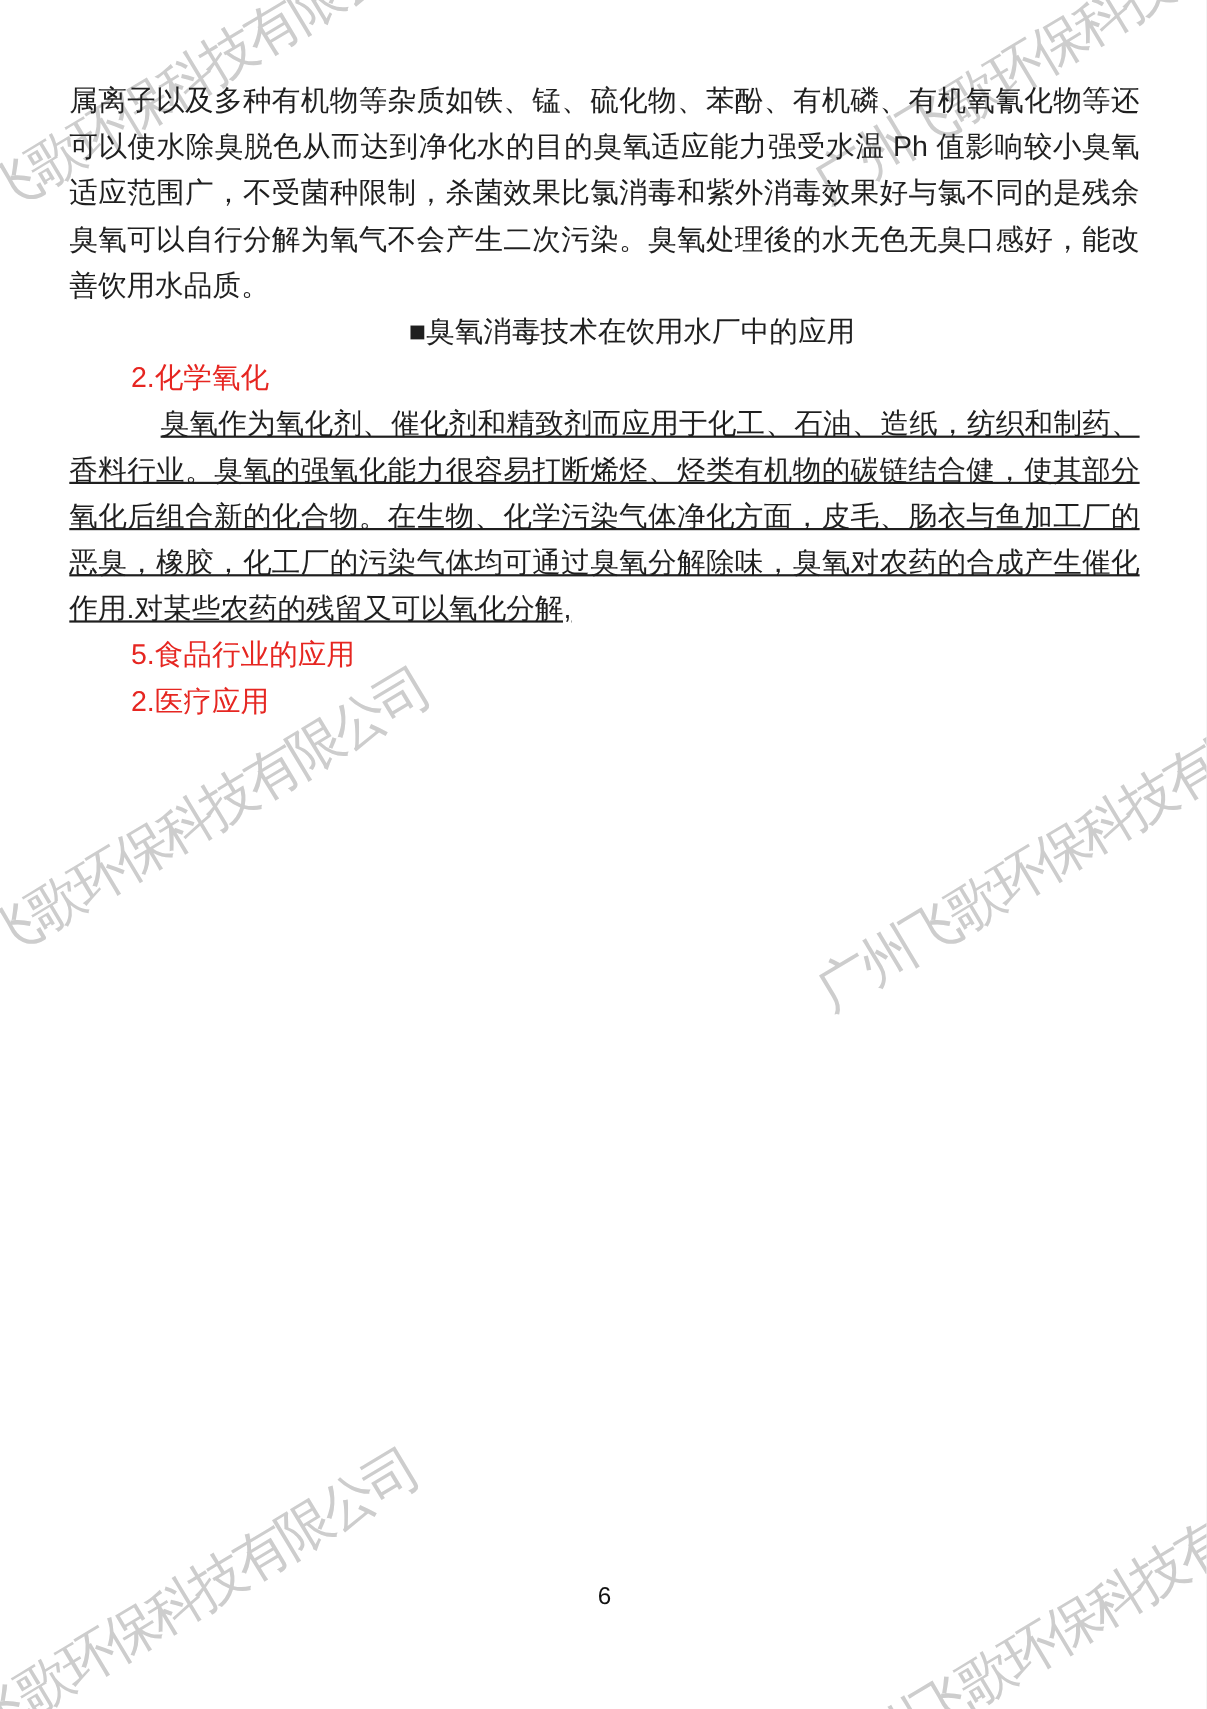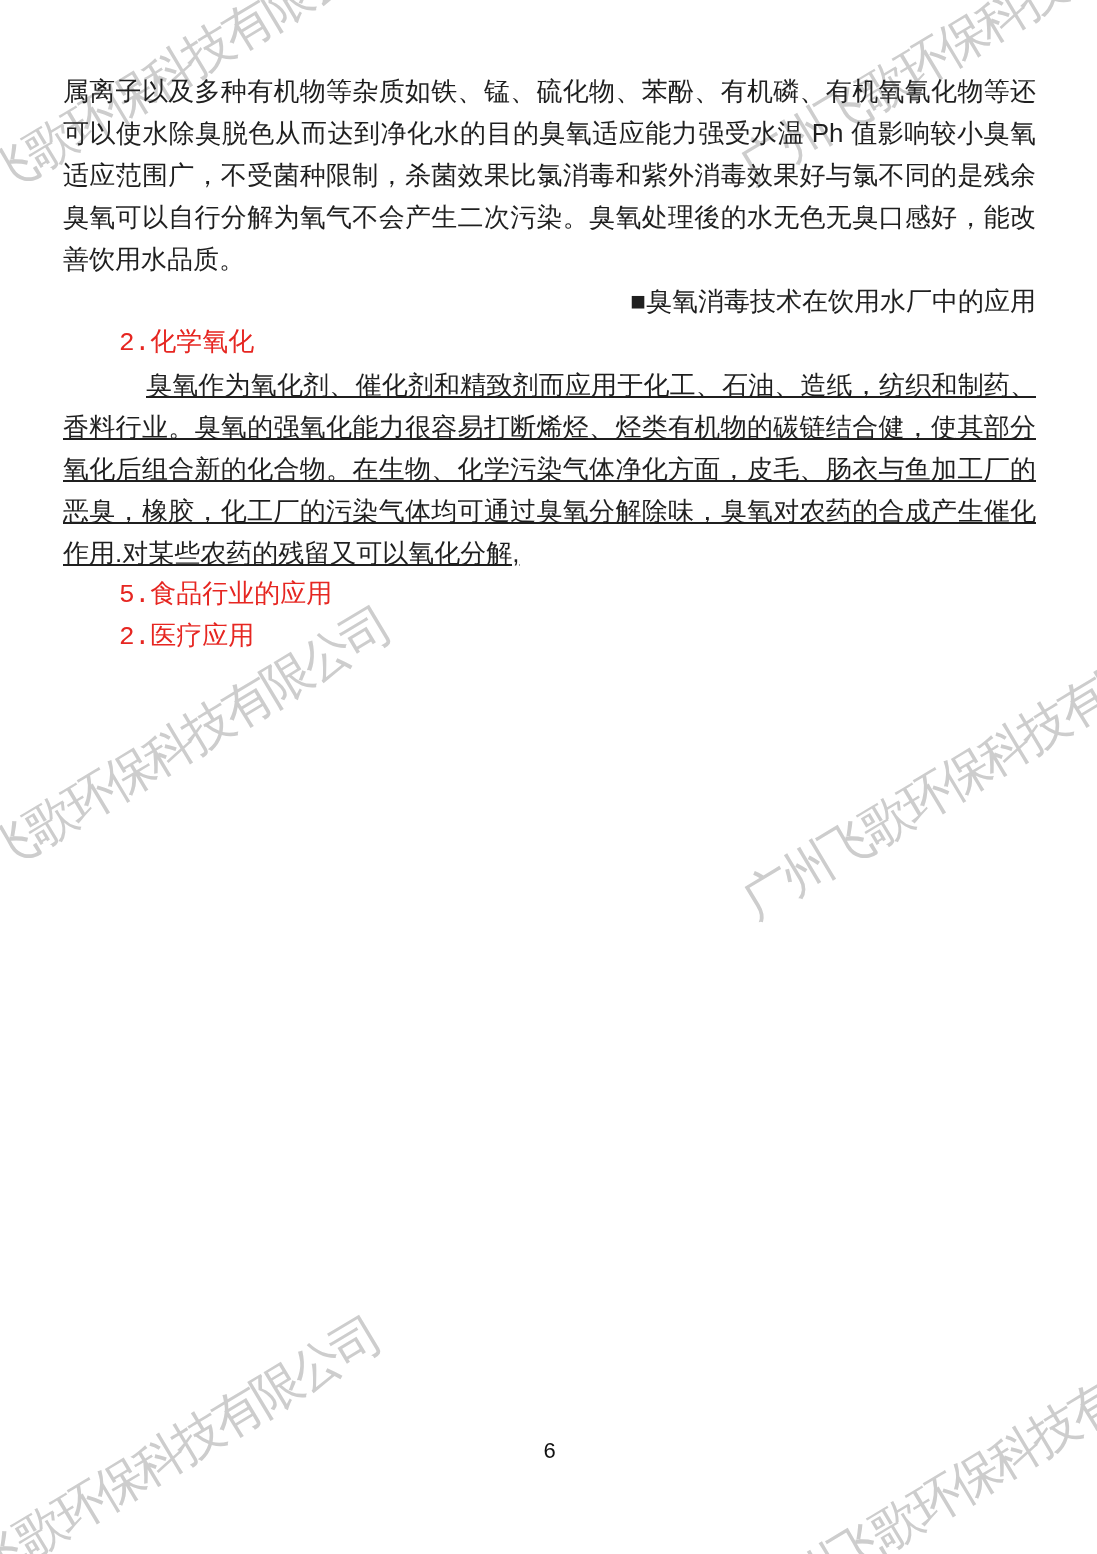--- a/index.html
+++ b/index.html
@@ -56,25 +56,24 @@
     font-weight: normal;
     font-size: 26px;
   }
   .indent-none { text-indent: 0; }
   .indent-std  { text-indent: 50px; }
   .indent-big  { text-indent: 83px; text-decoration: underline; }
   .heading-red {
     color: #e62621;
     text-indent: 56px;
     text-align: left;
-    font-family: Liberation Mono, monospace;
   }
   .heading-black {
     text-indent: 50px;
-    text-align: right;
+    text-align: center;
   }
   
   .page-number {
     position: absolute;
     left: 63px;
     width: 973px;
     top: 1438px;
     z-index: 1;
     text-align: center;
     font-size: 22px;

